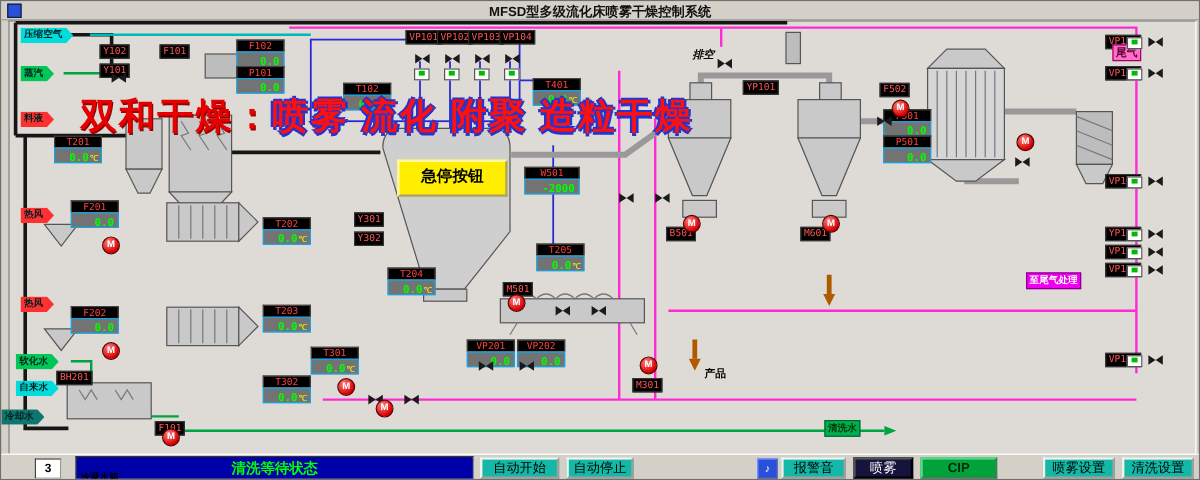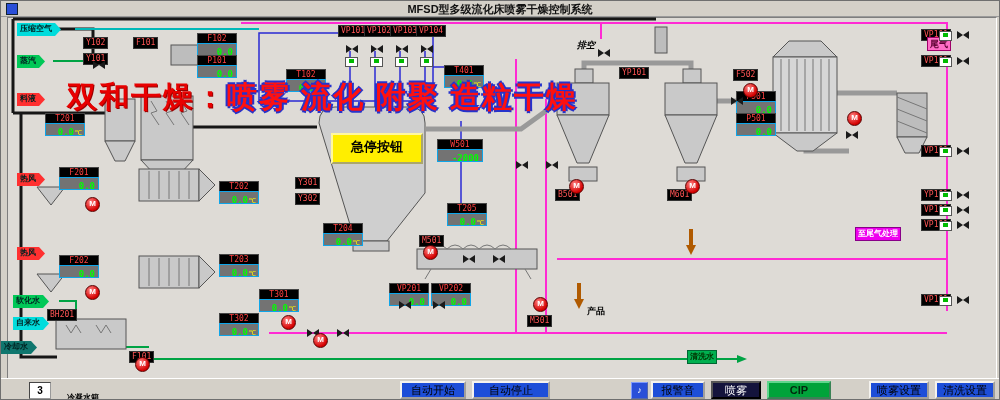--- a/index.html
+++ b/index.html
@@ -61,21 +61,21 @@
   
   #bottombar{position:absolute;left:0;top:377px;width:100%;height:23px;background:#d4d0c8;
              border-top:1px solid #fff;}
   #pagebox{position:absolute;left:28px;top:381px;width:20px;height:15px;background:#fff;
            border:1px inset #999;text-align:center;font:bold 10px "Liberation Sans",sans-serif;line-height:15px;}
   #statusbar{position:absolute;left:62px;top:379px;width:330px;height:18px;background:#0000a8;
              border:1px inset #888;color:#00ff00;font:bold 12px "Liberation Sans",sans-serif;
              text-align:center;line-height:18px;}
   #alarm-icon{position:absolute;left:630px;top:381px;width:15px;height:15px;background:#2a4fd8;
               border:1px outset #7e9aff;color:#fff;font-size:9px;text-align:center;line-height:15px;}
-  .btn{position:absolute;top:380px;height:18px;background:#1d4ed8;border:2px outset #f4f2ee;
+  .btn{position:absolute;top:380px;height:18px;background:#14b8a6;border:2px outset #f4f2ee;
        font:11px "Liberation Sans",sans-serif;color:#000;text-align:center;line-height:15px;
        cursor:pointer;box-sizing:border-box;}
   .btn.dark{background:#14143c;color:#fff;border:2px outset #555;}
   .btn.green{background:#00a33a;color:#00280e;font-weight:bold;border:2px outset #5fd68d;}
 </style>
 </head>
 <body>
 
 <div id="screen">
 
@@ -390,23 +390,24 @@
     <div class="led" style="position: absolute; left: 938px; top: 30px;"></div>
     <div class="led" style="position: absolute; left: 938px; top: 56px;"></div>
     <div class="led" style="position: absolute; left: 938px; top: 146px;"></div>
     <div class="led" style="position: absolute; left: 938px; top: 190px;"></div>
     <div class="led" style="position: absolute; left: 938px; top: 205px;"></div>
     <div class="led" style="position: absolute; left: 938px; top: 220px;"></div>
     <div class="led" style="position: absolute; left: 938px; top: 295px;"></div>
 
   <div id="bottombar"></div>
   <div id="pagebox">3</div>
+  <div id="statusbar">清洗等待状态</div>
   <div id="alarm-icon">♪</div>
 
   <div class="btn" style="position: absolute; left: 399px; width: 66px;">自动开始</div>
-    <div class="btn" style="position: absolute; left: 471px; width: 78px;">自动停止</div>
+    <div class="btn" style="position: absolute; left: 471px; width: 56px;">自动停止</div>
     <div class="btn" style="position: absolute; left: 650px; width: 54px;">报警音</div>
     <div class="btn dark" style="position: absolute; left: 710px; width: 50px;">喷雾</div>
     <div class="btn green" style="position: absolute; left: 766px; width: 64px;">CIP</div>
     <div class="btn" style="position: absolute; left: 868px; width: 60px;">喷雾设置</div>
     <div class="btn" style="position: absolute; left: 934px; width: 60px;">清洗设置</div>
 
 </div>
 
 </body></html>

